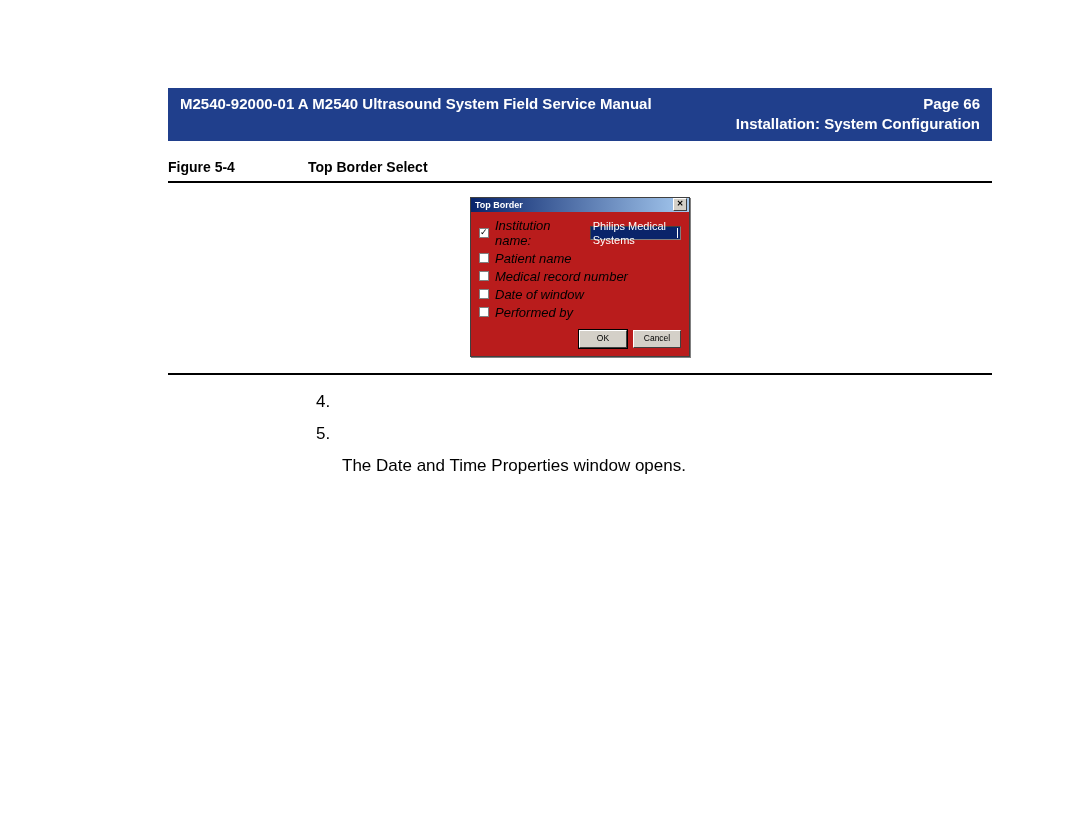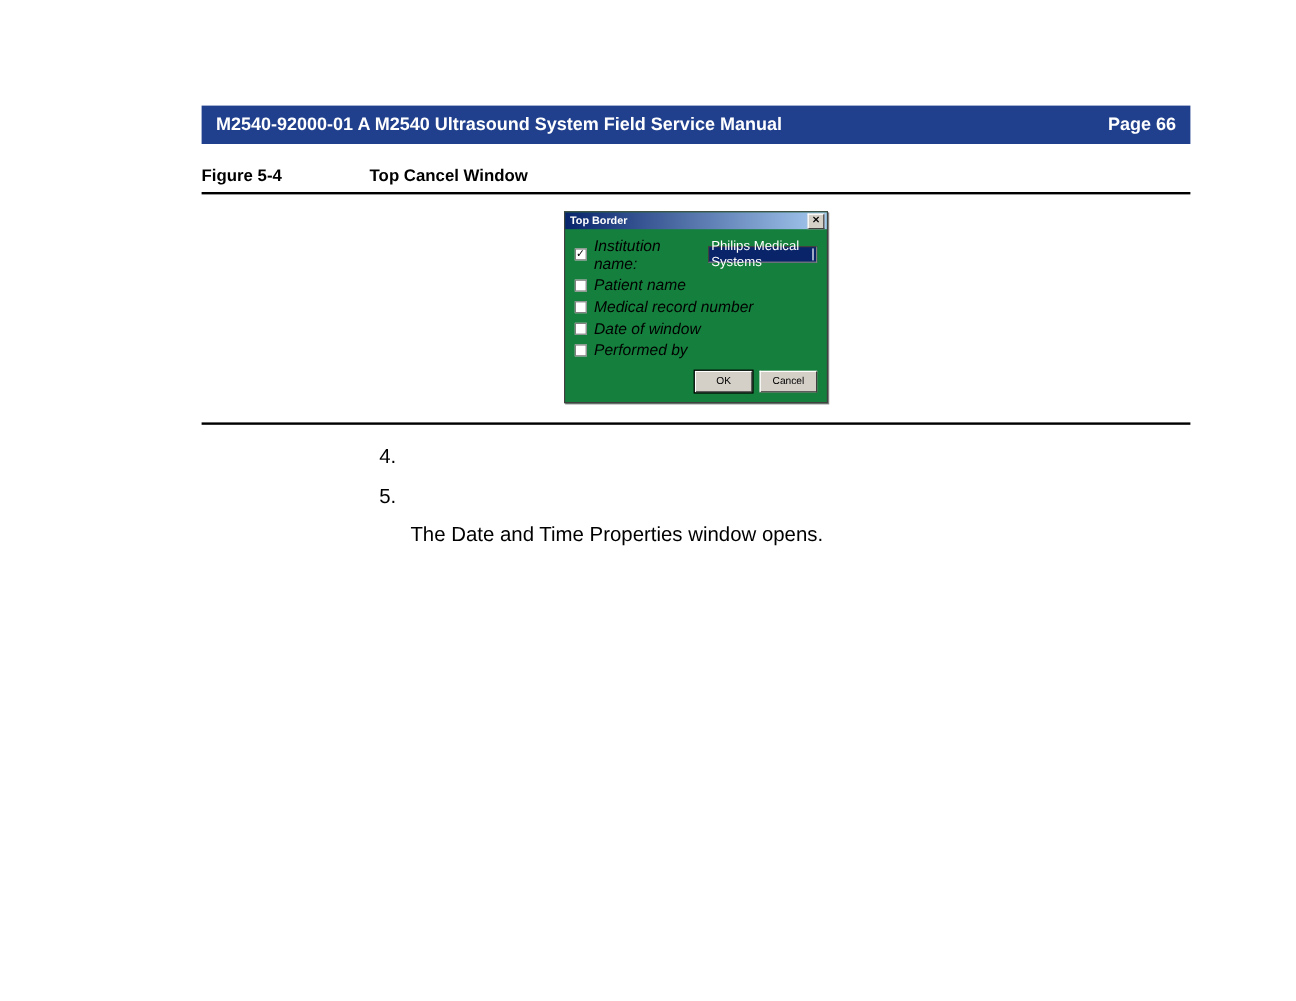--- a/index.html
+++ b/index.html
@@ -58,21 +58,21 @@
     margin: 6px 0 10px 0;
   }
   .dialog-wrap {
     display: flex;
     justify-content: center;
     padding: 14px 0 10px 0;
   }
   
   .dlg {
     width: 218px;
-    background: #15803d;
+    background: #b91c1c;
     border: 1px solid #404040;
     font-family: Tahoma, Arial, sans-serif;
     font-size: 9px;
     box-shadow: 1px 1px 0 #808080;
   }
   .dlg-title {
     height: 14px;
     background: linear-gradient(to right, #08246b, #a6caf0);
     color: #fff;
     display: flex;
@@ -196,25 +196,28 @@
 </head>
 <body>
 
 <div class="page">
 
   <div class="header-bar">
     <div class="header-row1">
       <span>M2540-92000-01 A M2540 Ultrasound System Field Service Manual</span>
       <span>Page 66</span>
     </div>
+    <div class="header-row2">
+      <span>Installation: System Configuration</span>
+    </div>
   </div>
 
   <div class="fig-row">
     <span class="fig-label">Figure 5-4</span>
-    <span class="fig-title">Top Cancel Window</span>
+    <span class="fig-title">Top Border Select</span>
   </div>
   <hr class="thin">
 
   <div class="dialog-wrap">
     <div class="dlg">
       <div class="dlg-title">
         <span>Top Border</span>
         <div class="dlg-close">✕</div>
       </div>
       <div class="dlg-body">

